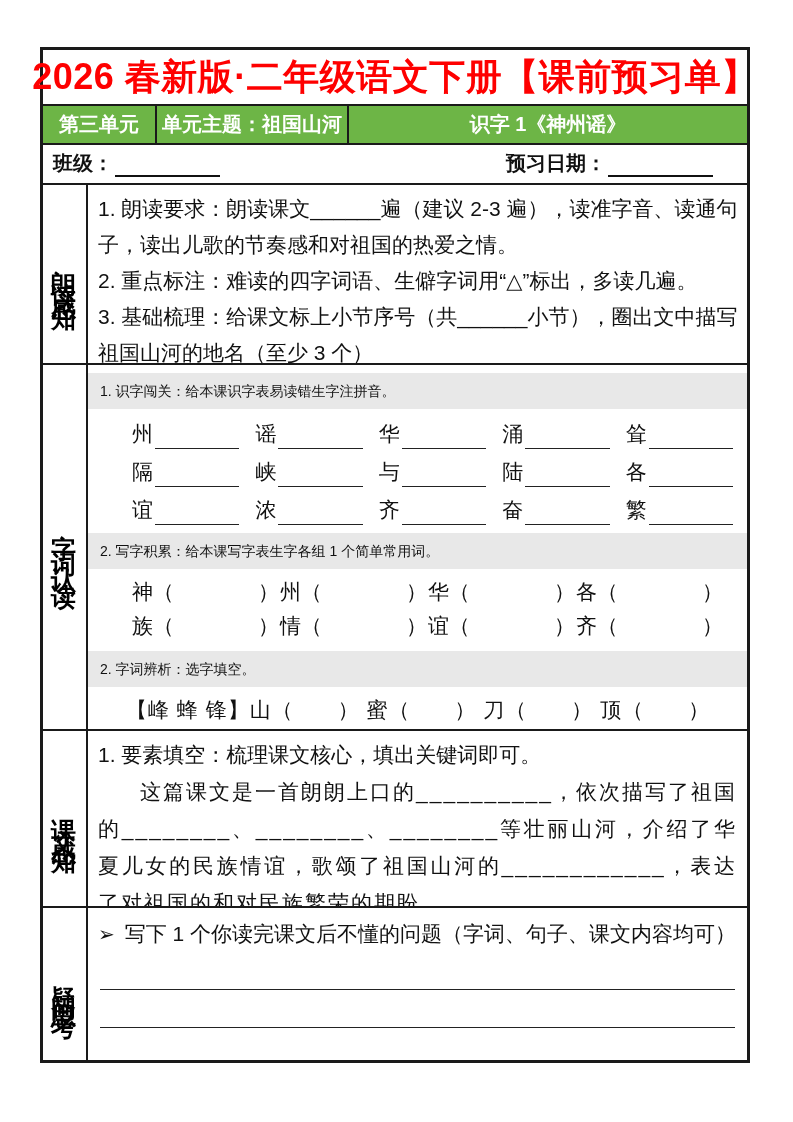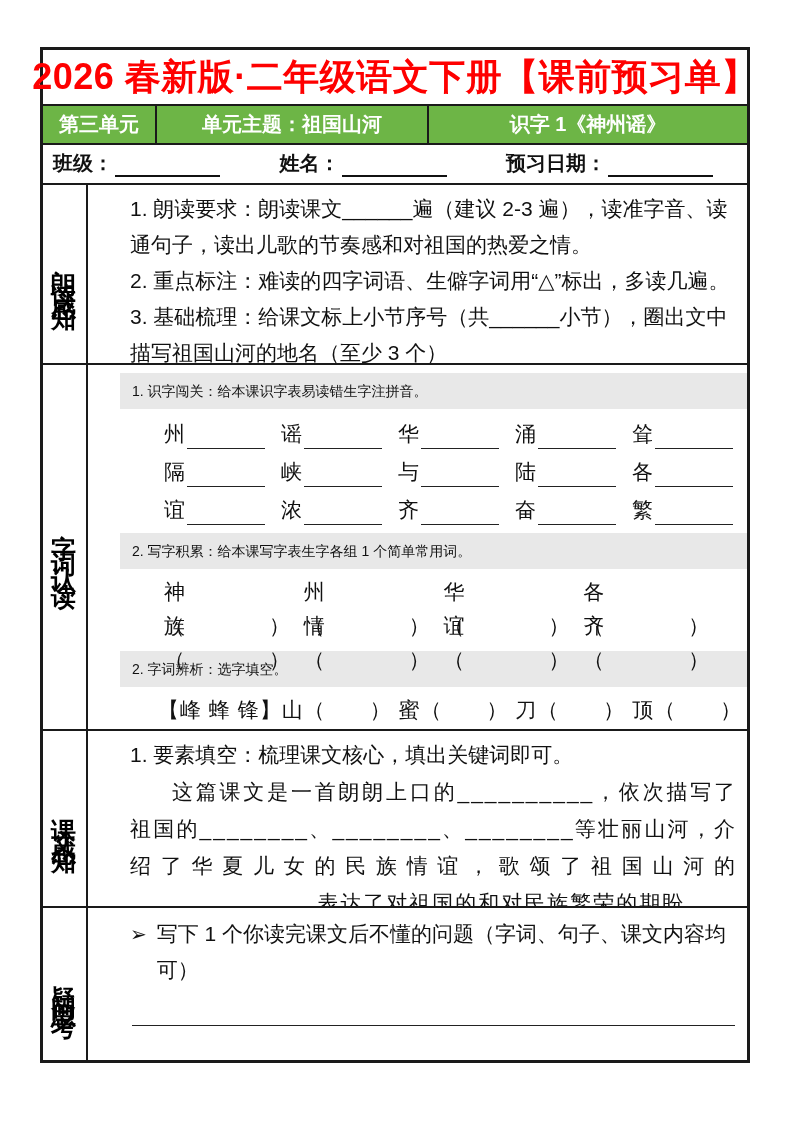--- a/index.html
+++ b/index.html
@@ -22,21 +22,21 @@
   .title-row .t{
     color:#fe0000;font-size:36px;font-weight:bold;letter-spacing:0.5px;white-space:nowrap;
   }
   
   .green-row{
     height:40px;box-sizing:border-box;border-bottom:2px solid #1a1a1a;
     display:flex;background:#6db546;color:#fff;font-weight:bold;font-size:20px;
   }
   .green-cell{display:flex;align-items:center;justify-content:center;box-sizing:border-box;}
   .gc1{width:114px;border-right:2px solid #1a1a1a;}
-  .gc2{width:272px;border-right:2px solid #1a1a1a;}
+  .gc2{width:192px;border-right:2px solid #1a1a1a;}
   .gc3{flex:1;}
   
   .info-row{
     height:42px;box-sizing:border-box;border-bottom:2px solid #1a1a1a;
     display:flex;align-items:center;font-weight:bold;font-size:20px;
     padding:0 34px 0 10px;justify-content:space-between;
   }
   .info-group{display:flex;align-items:flex-end;}
   .w-blank{display:inline-block;width:105px;height:24px;border-bottom:2px solid #111;margin-left:2px;}
   
@@ -44,21 +44,21 @@
   .sec:last-child{border-bottom:none;}
   .label-col{
     width:45px;box-sizing:border-box;border-right:2px solid #1a1a1a;
     display:flex;align-items:center;justify-content:center;flex:none;
   }
   .vlabel{
     writing-mode:vertical-rl;text-orientation:upright;
     font-weight:bold;font-size:25px;color:#000;
   }
   .ls12{letter-spacing:12px;} .ls16{letter-spacing:16px;} .ls10{letter-spacing:10px;} .ls9{letter-spacing:9px;}
-  .content-col{flex:1;box-sizing:border-box;overflow:hidden;font-size:21px;line-height:36px;margin-left:32px;}
+  .content-col{flex:1;box-sizing:border-box;overflow:hidden;font-size:21px;line-height:36px;}
   
   .sec-reading{height:180px;}
   .sec-reading .content-col{padding:6px 8px 0 10px;}
   
   .sec-words{height:366px;}
   .sec-words .content-col{padding:0;}
   .gray-head{
     background:#e8e8e8;height:36px;line-height:36px;padding-left:12px;
     margin:8px 0 6px 0;font-size:14px;
   }
@@ -103,24 +103,20 @@
       <span>识字 1《神州谣》</span>
     </div>
   </div>
 
   <div class="info-row">
     <span class="info-group">
       <span>班级：</span>
       <span class="w-blank"></span>
     </span>
     <span class="info-group">
-      <span>姓名：</span>
-      <span class="w-blank"></span>
-    </span>
-    <span class="info-group">
       <span>预习日期：</span>
       <span class="w-blank"></span>
     </span>
   </div>
 
   <div class="sec sec-reading">
     <div class="label-col">
       <span class="vlabel ls12">朗读感知</span>
     </div>
     <div class="content-col">

